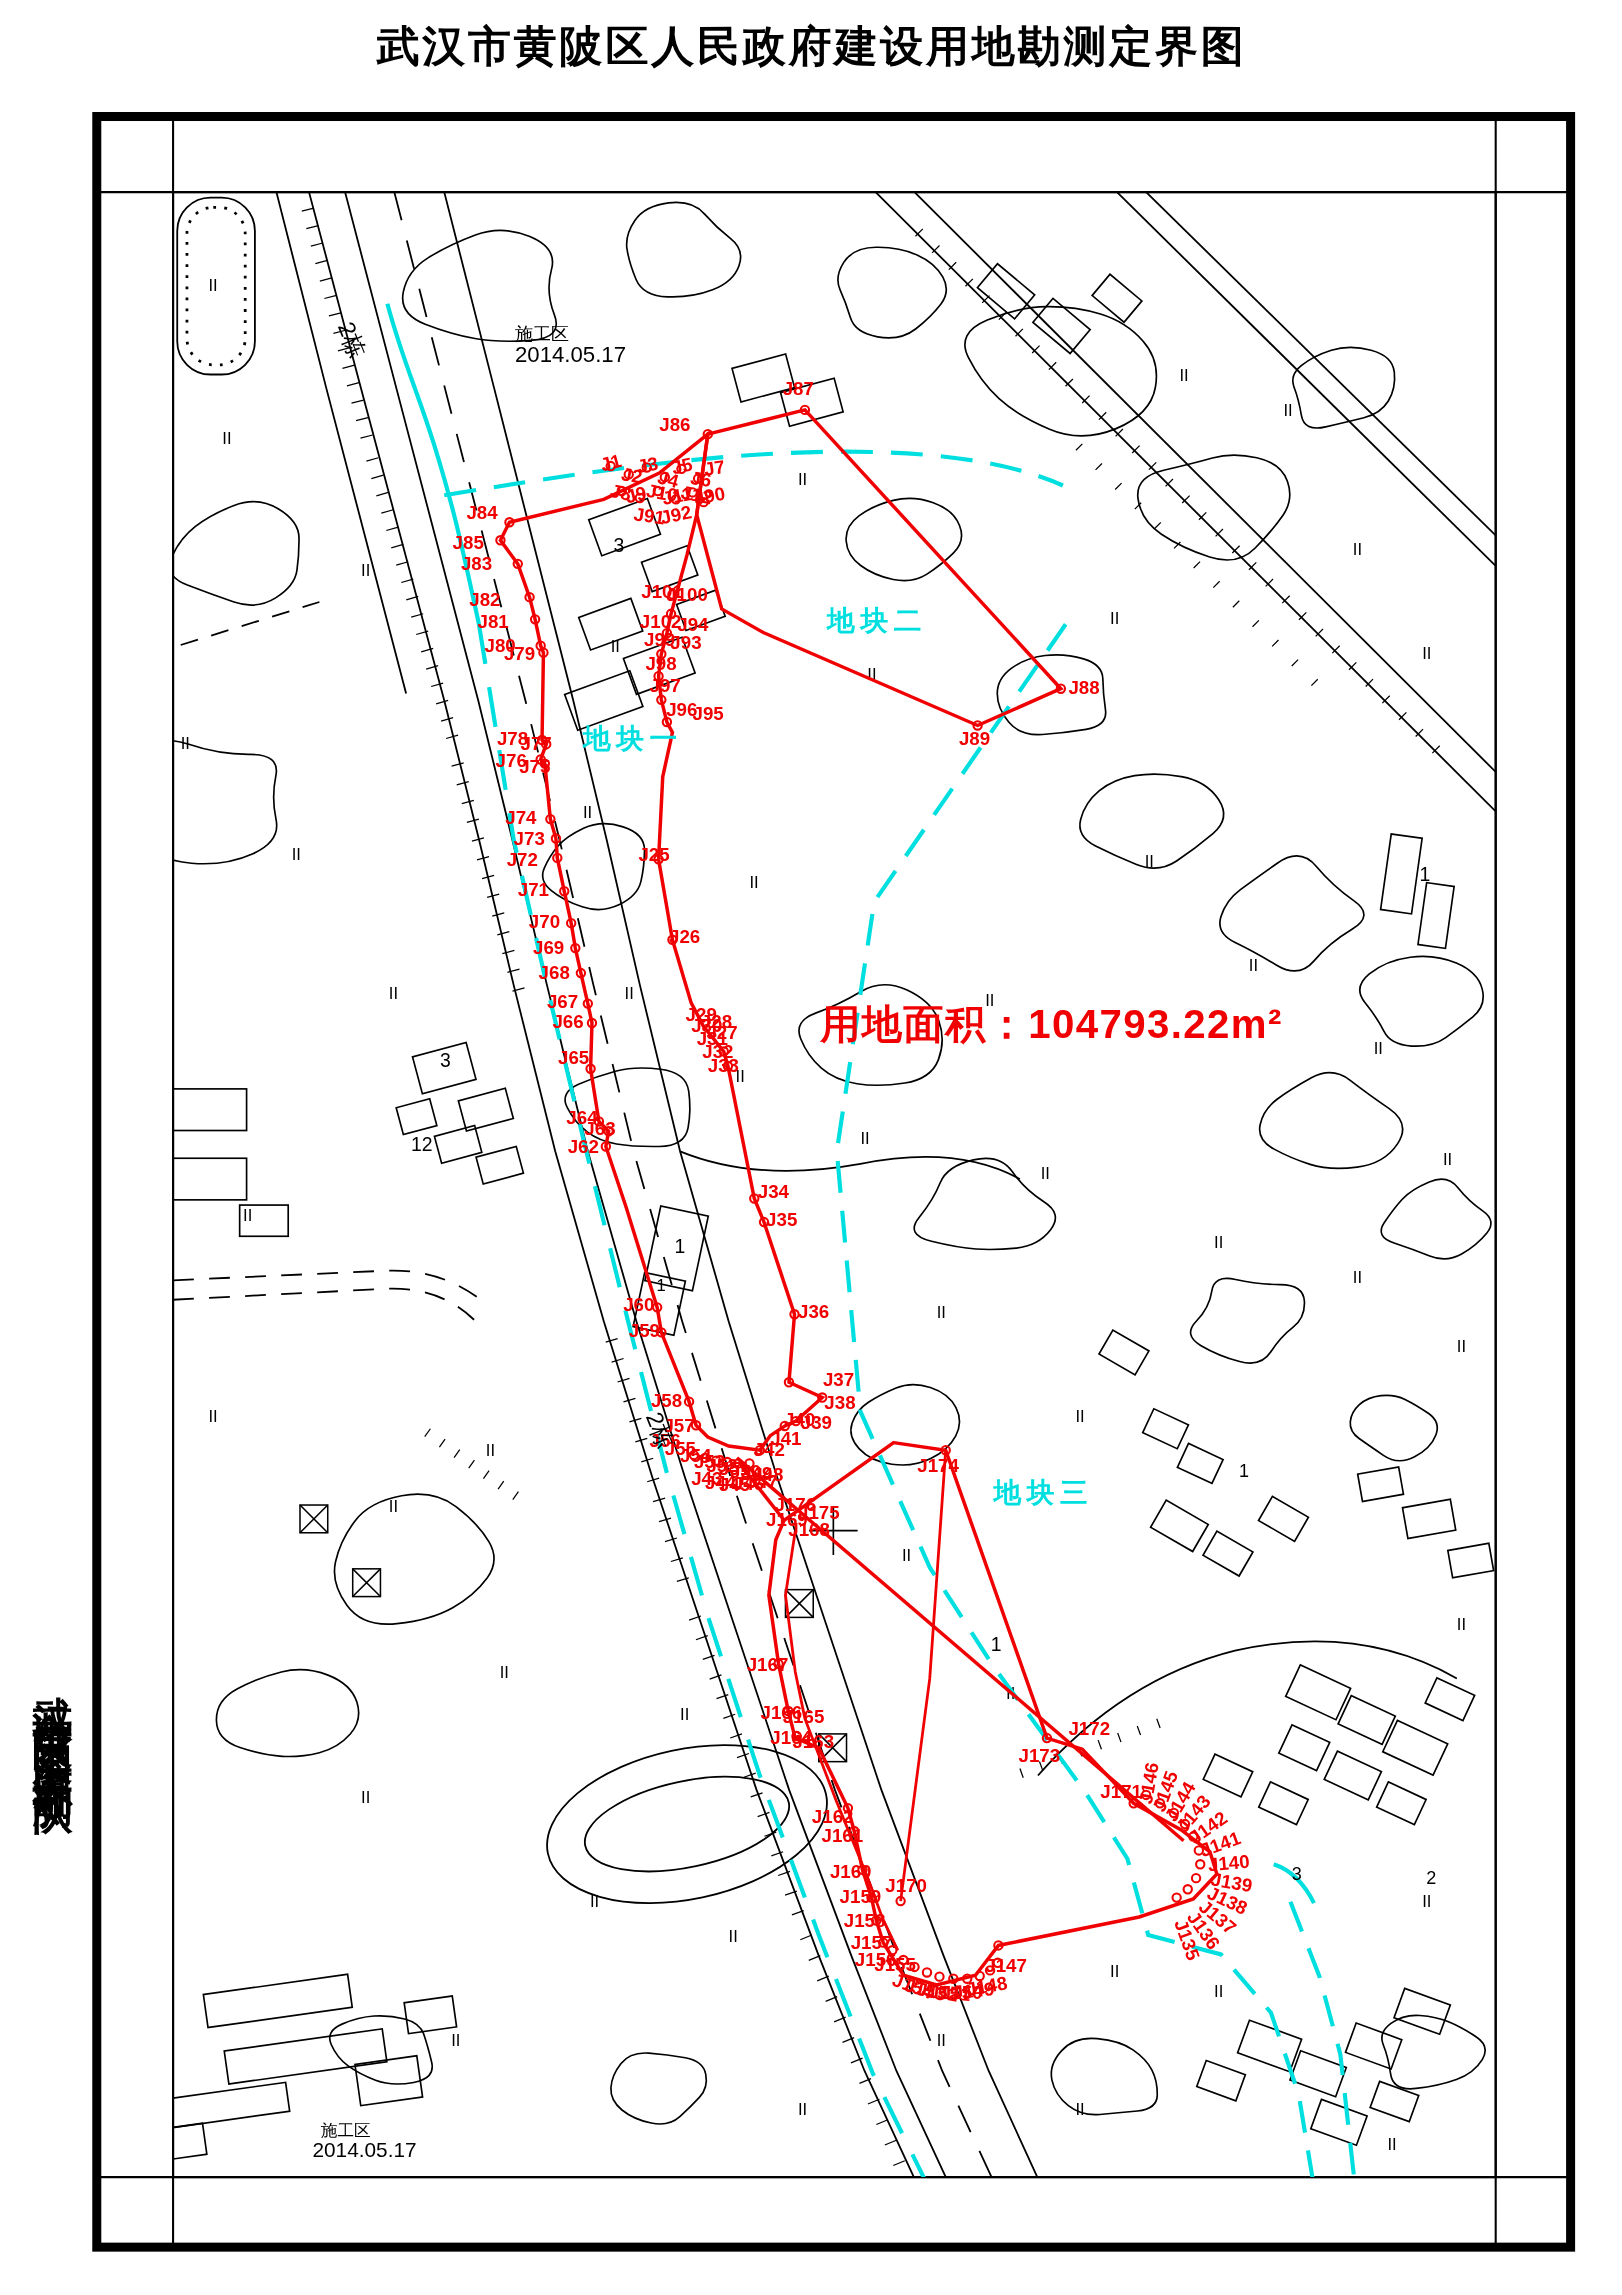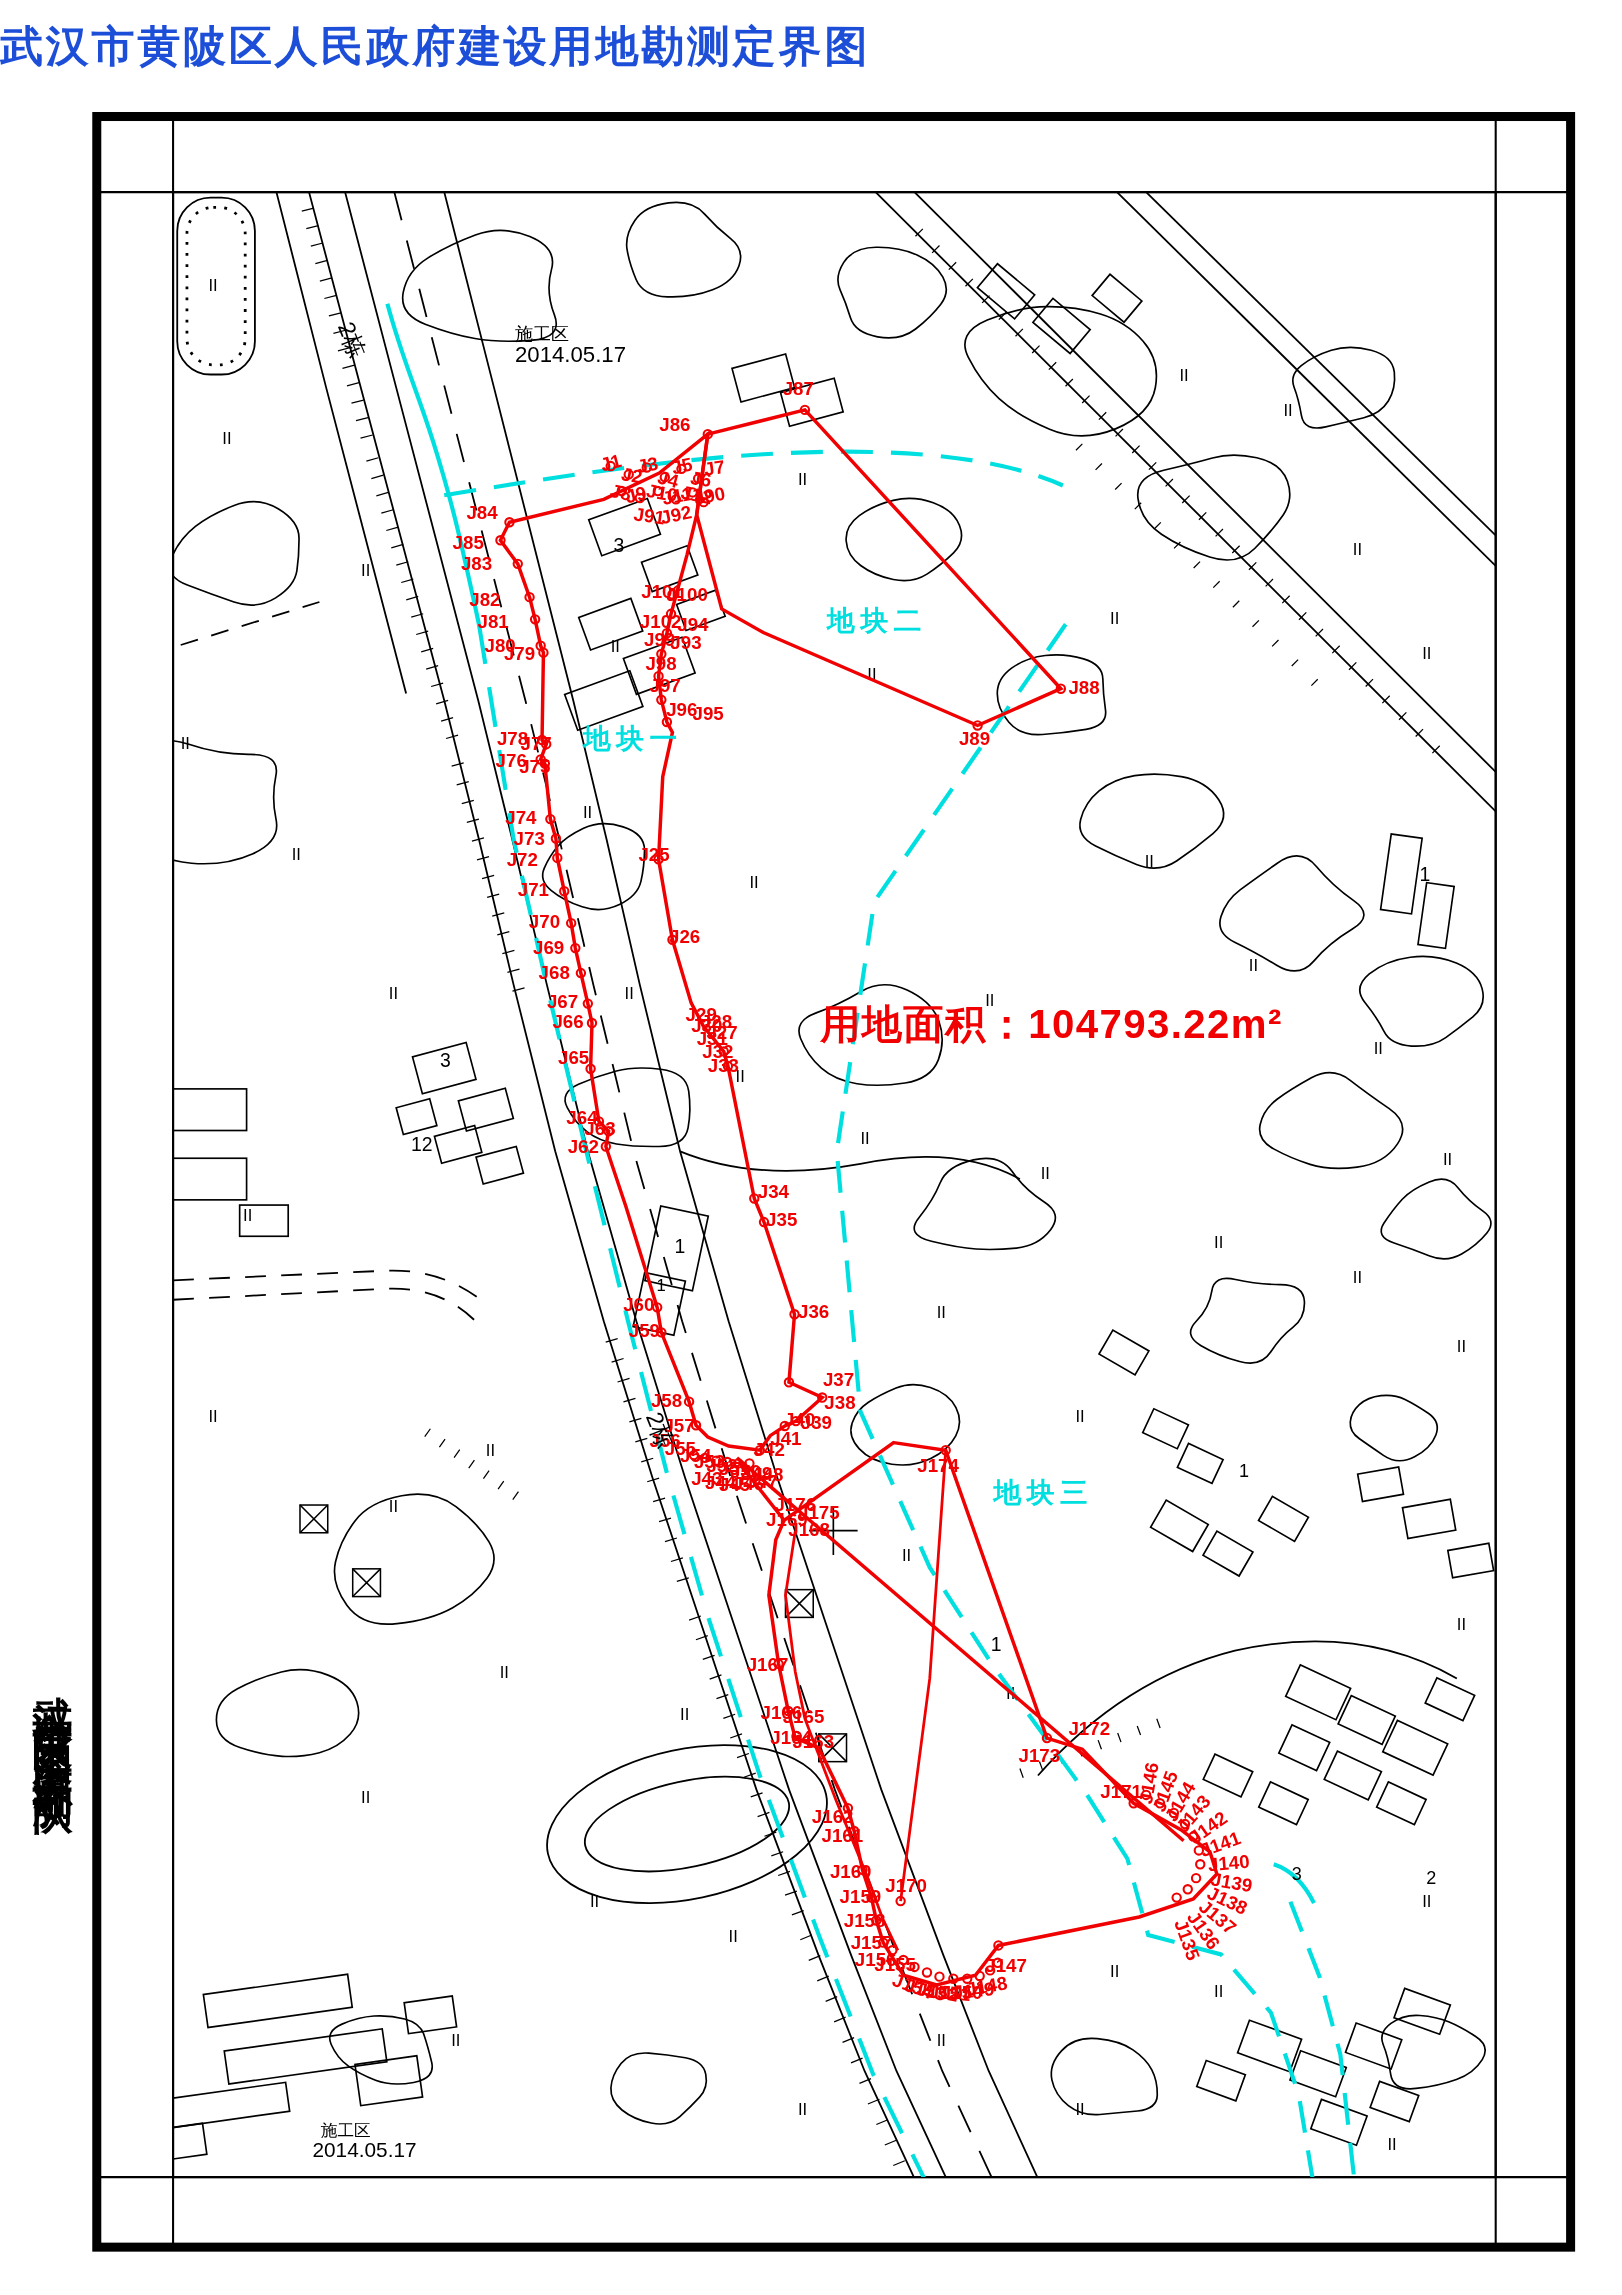--- a/index.html
+++ b/index.html
@@ -1,17 +1,17 @@
 <!DOCTYPE html>
 <html style="font-size:11px"><head>
 <meta charset="utf-8">
 <style>
   html,body{margin:0;padding:0;background:#fff;}
   body{width:1623px;height:2295px;position:relative;font-family:"Liberation Sans",sans-serif;overflow:hidden;}
-  #page-title{position:absolute;top:18px;left:0;width:100%;font-size:43px;font-weight:bold;color:#1d4ed8;letter-spacing:2.8px;}
+  #page-title{position:absolute;top:18px;left:0;width:100%;text-align:center;font-size:43px;font-weight:bold;color:#000000;letter-spacing:2.8px;}
   #side-label{position:absolute;left:26px;top:1664px;writing-mode:vertical-rl;text-orientation:upright;font-size:40px;font-weight:bold;color:#000;letter-spacing:8.3px;}
   #map{position:absolute;left:0;top:0;}
 </style>
 </head>
 <body>
 
 <div id="page-title">武汉市黄陂区人民政府建设用地勘测定界图</div>
 <div id="side-label">武汉市黄陂区国土资源勘测队</div>
 
 <svg id="map" width="1623" height="2295" viewBox="0 0 2339 3309">

